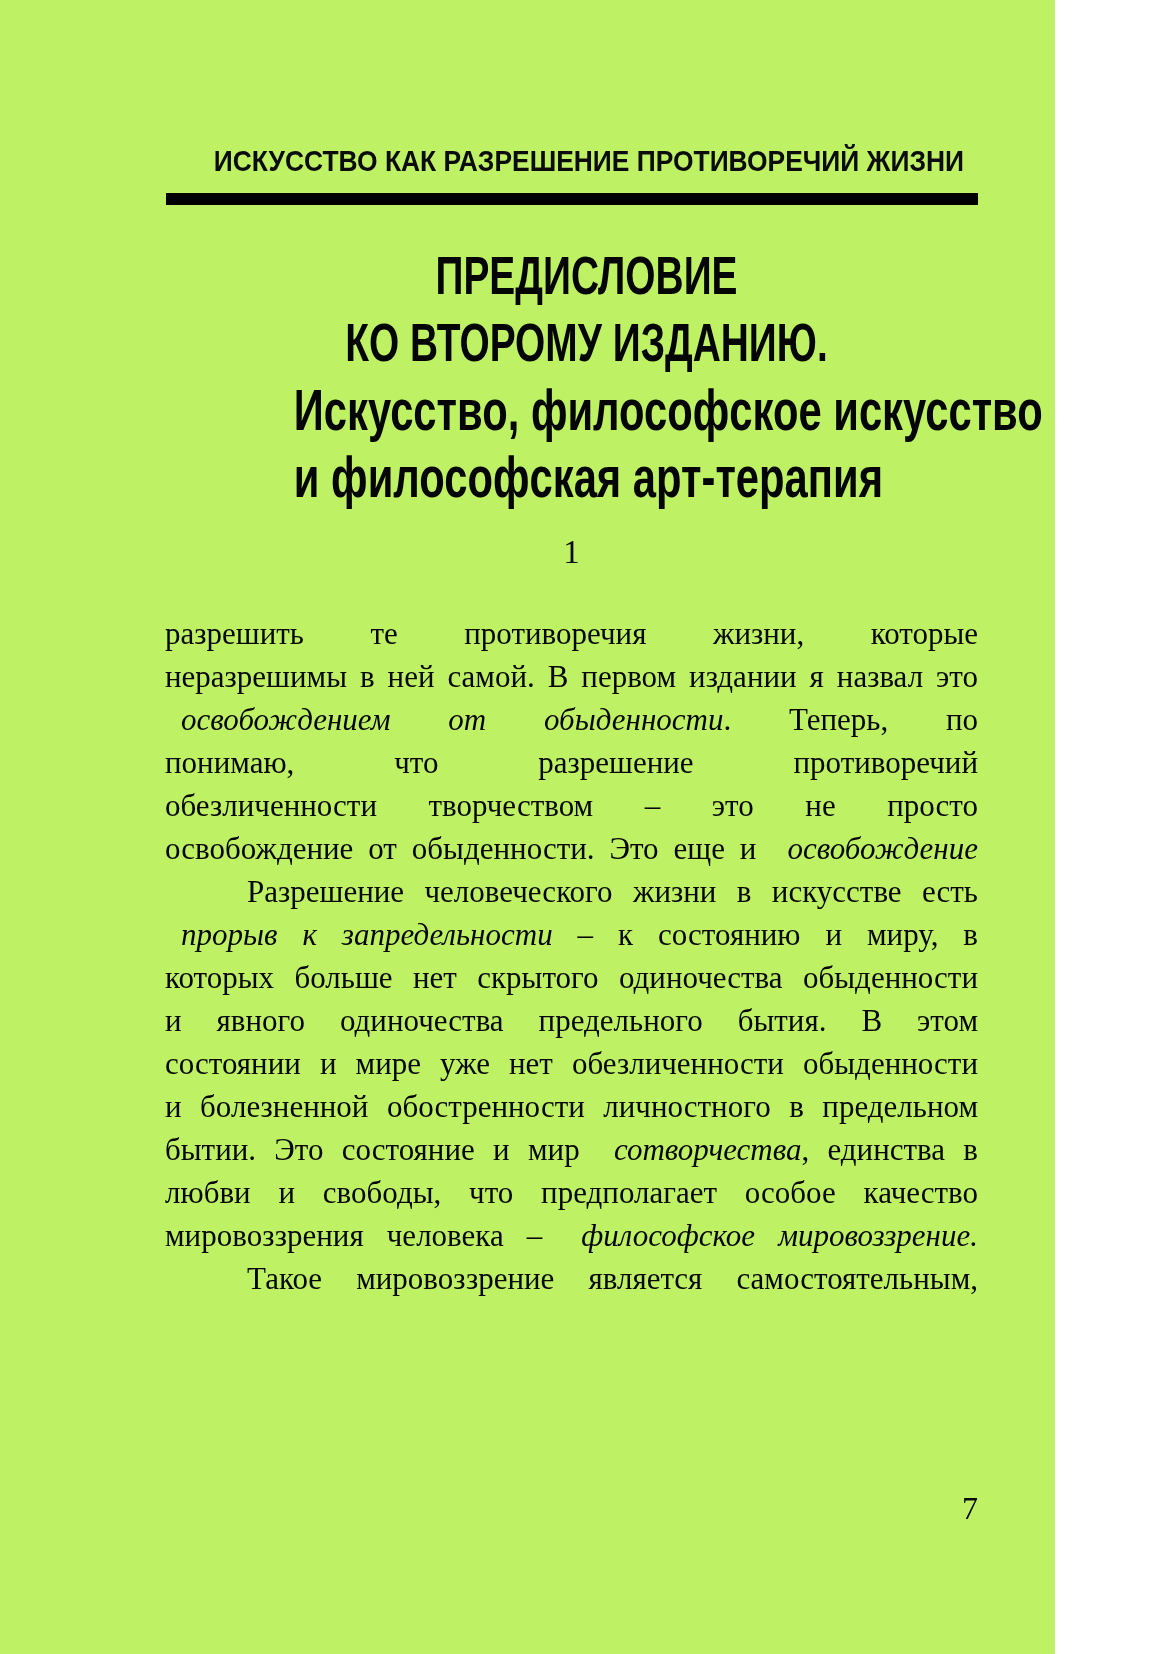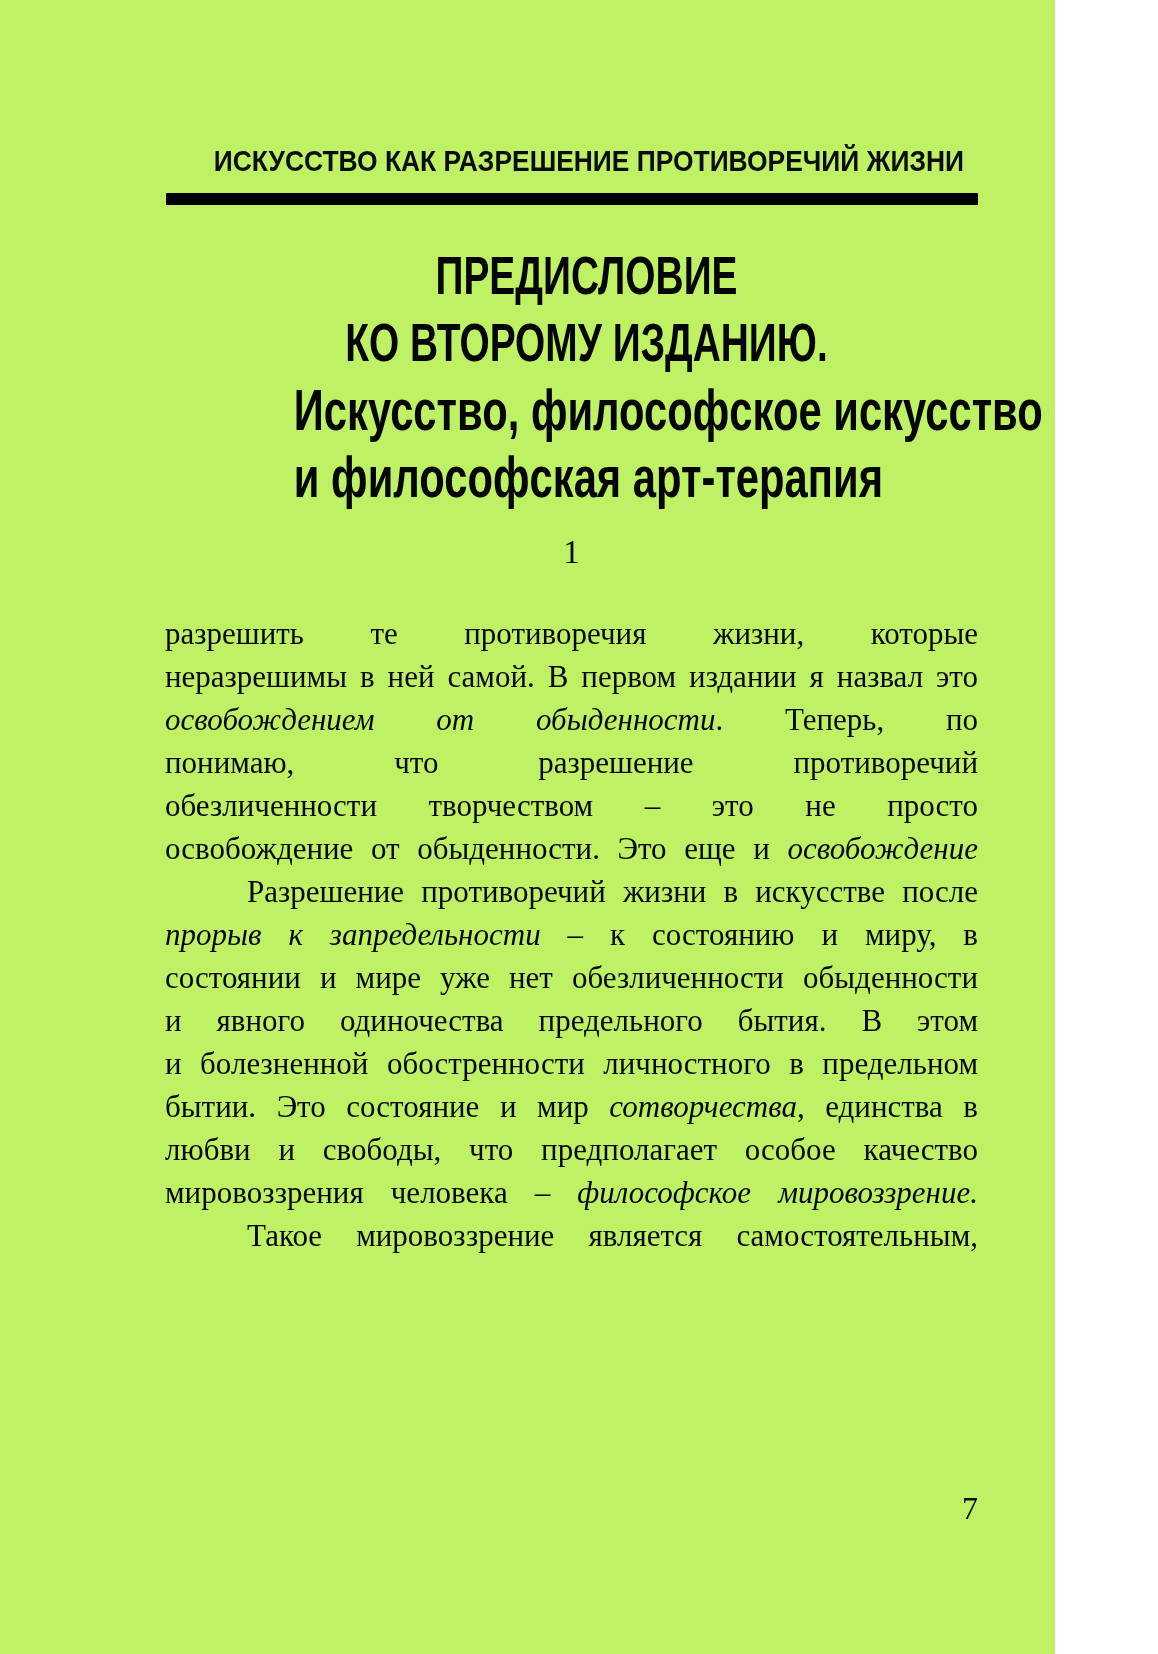--- a/index.html
+++ b/index.html
@@ -61,21 +61,21 @@
   }
   .text-line {
     height: 43px;
     line-height: 43px;
     text-align: justify;
     text-align-last: justify;
     white-space: normal;
   }
   .text-line.no-just { text-align-last: left; }
   .text-line.indent { text-indent: 82px; }
-  .it { font-style: italic; }
+  .it { font-style: italic; margin-left: 16px; }
   .page-number {
     position: absolute;
     top: 1490px; left: 165px; width: 813px;
     text-align: right;
     font-family: "Liberation Serif", serif;
     font-size: 32px;
     line-height: 36px;
     color: #0a0a0a;
   }
 </style>
@@ -100,24 +100,25 @@
   <div class="body-text">
       <div>
         <div class="text-line"><span class="">разрешить те противоречия жизни, которые</span></div>
         <div class="text-line"><span class="">неразрешимы в ней самой. В первом издании я назвал это</span></div>
         <div class="text-line"><span class="it">освобождением от обыденности</span><span class="">. Теперь, по</span></div>
         <div class="text-line"><span class="">понимаю, что разрешение противоречий</span></div>
         <div class="text-line"><span class="">обезличенности творчеством – это не просто</span></div>
         <div class="text-line"><span class="">освобождение от обыденности. Это еще и </span><span class="it">освобождение</span></div>
       </div>
       <div>
-        <div class="text-line indent"><span class="">Разрешение противоречий жизни в искусстве после</span></div>
+        <div class="text-line indent"><span class="">Разрешение человеческого жизни в искусстве есть</span></div>
         <div class="text-line"><span class="it">прорыв к запредельности</span><span class=""> – к состоянию и миру, в</span></div>
+        <div class="text-line"><span class="">которых больше нет скрытого одиночества обыденности</span></div>
+        <div class="text-line"><span class="">и явного одиночества предельного бытия. В этом</span></div>
         <div class="text-line"><span class="">состоянии и мире уже нет обезличенности обыденности</span></div>
-        <div class="text-line"><span class="">и явного одиночества предельного бытия. В этом</span></div>
         <div class="text-line"><span class="">и болезненной обостренности личностного в предельном</span></div>
         <div class="text-line"><span class="">бытии. Это состояние и мир </span><span class="it">сотворчества</span><span class="">, единства в</span></div>
         <div class="text-line"><span class="">любви и свободы, что предполагает особое качество</span></div>
         <div class="text-line"><span class="">мировоззрения человека – </span><span class="it">философское мировоззрение.</span></div>
       </div>
       <div>
         <div class="text-line indent"><span class="">Такое мировоззрение является самостоятельным,</span></div>
       </div>
     </div>
 

